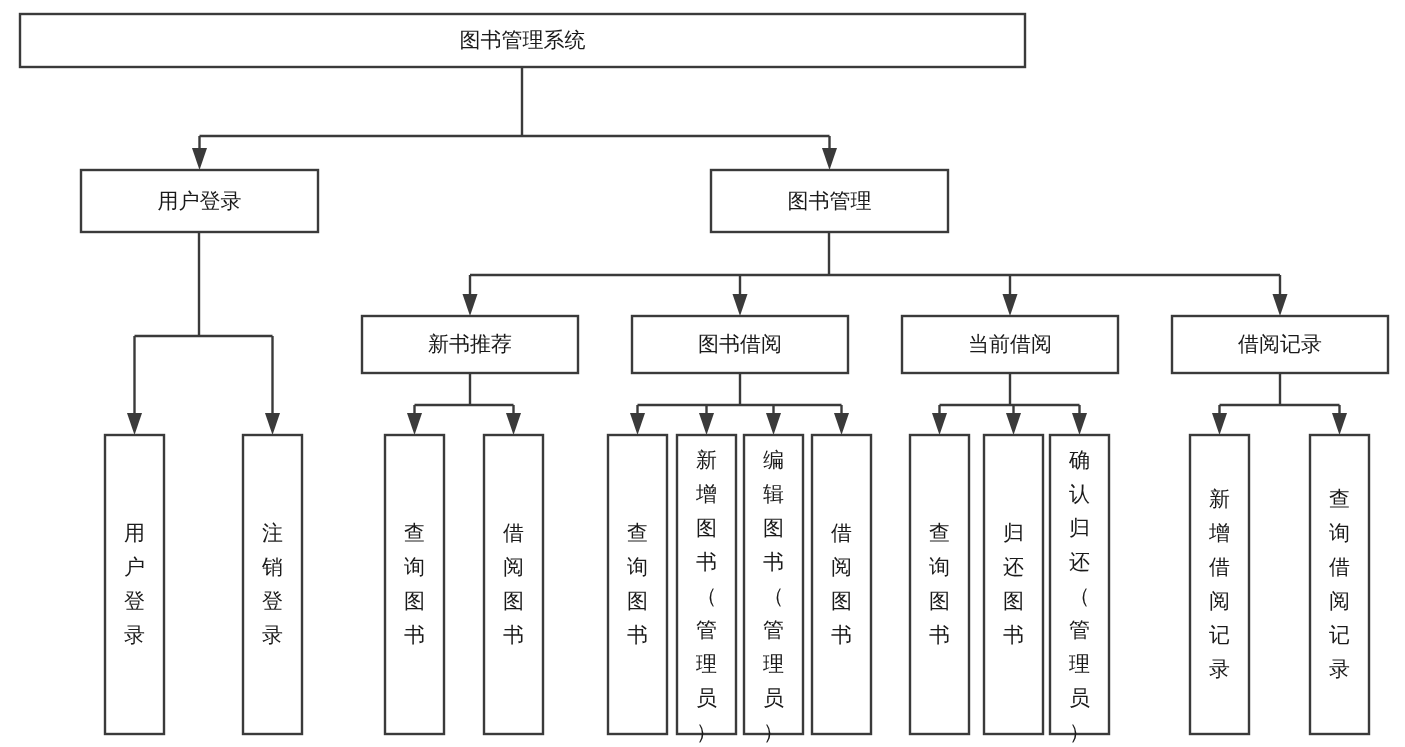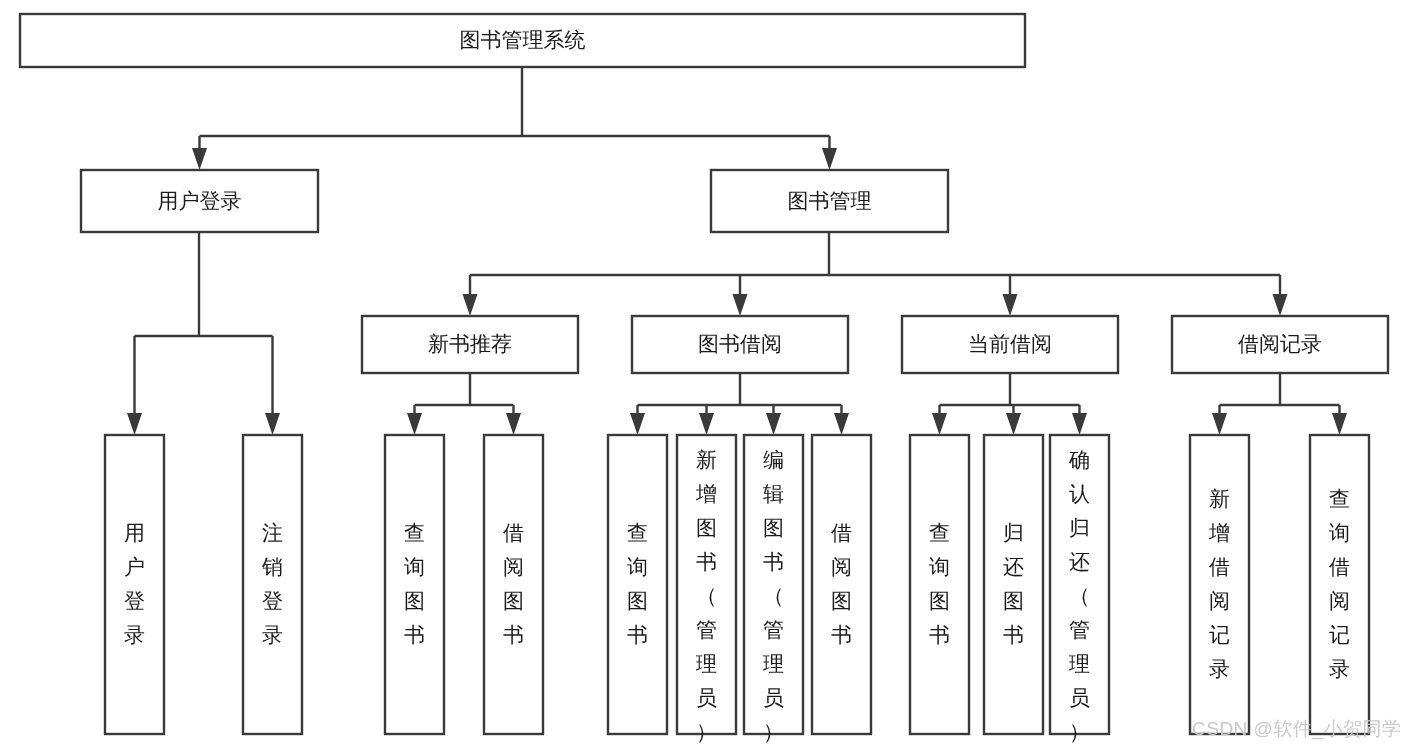--- a/index.html
+++ b/index.html
@@ -221,14 +221,13 @@
         <g>
           <rect x="1190" y="435" width="59" height="299" class="node-box"></rect>
           <text x="1219.5" y="0" class="node-label-v"><tspan x="1219.5" y="499.5">新</tspan><tspan x="1219.5" y="533.5">增</tspan><tspan x="1219.5" y="567.5">借</tspan><tspan x="1219.5" y="601.5">阅</tspan><tspan x="1219.5" y="635.5">记</tspan><tspan x="1219.5" y="669.5">录</tspan></text>
         </g>
         <g>
           <rect x="1310" y="435" width="59" height="299" class="node-box"></rect>
           <text x="1339.5" y="0" class="node-label-v"><tspan x="1339.5" y="499.5">查</tspan><tspan x="1339.5" y="533.5">询</tspan><tspan x="1339.5" y="567.5">借</tspan><tspan x="1339.5" y="601.5">阅</tspan><tspan x="1339.5" y="635.5">记</tspan><tspan x="1339.5" y="669.5">录</tspan></text>
         </g>
       </g>
   </svg>
-  <div class="watermark-text">CSDN @软件_小贺同学</div>
 </div>
 
 </body></html>

